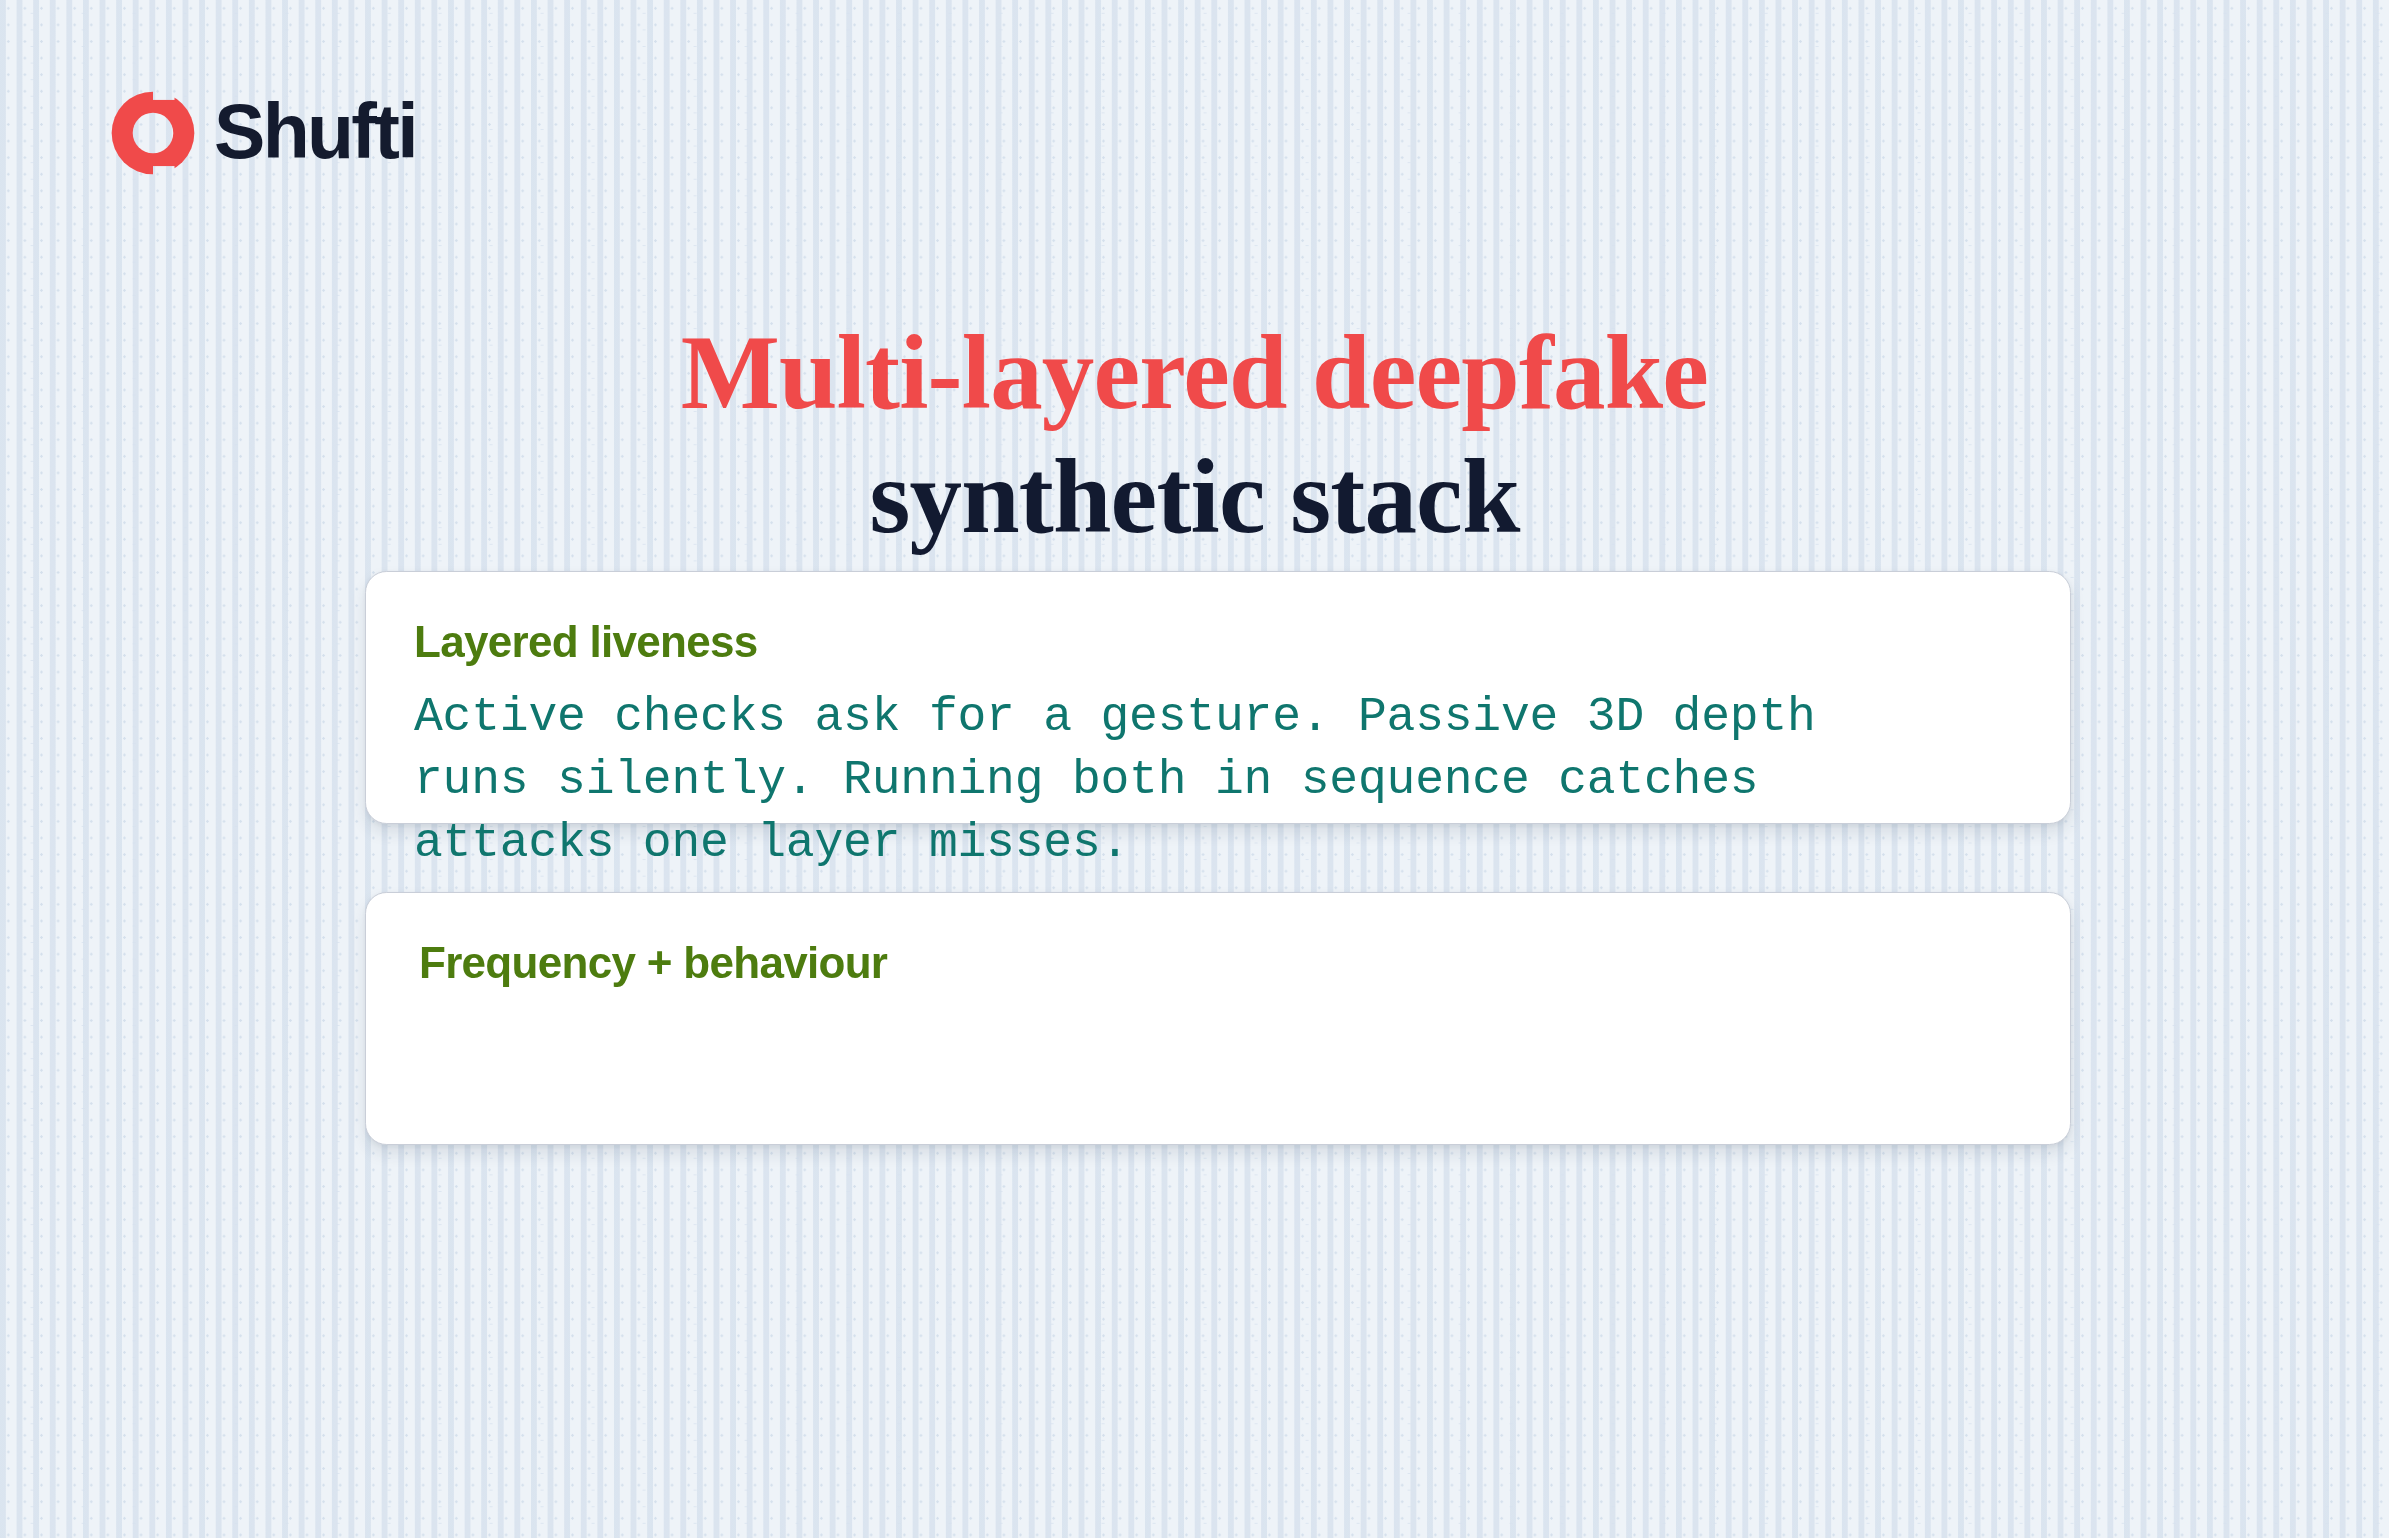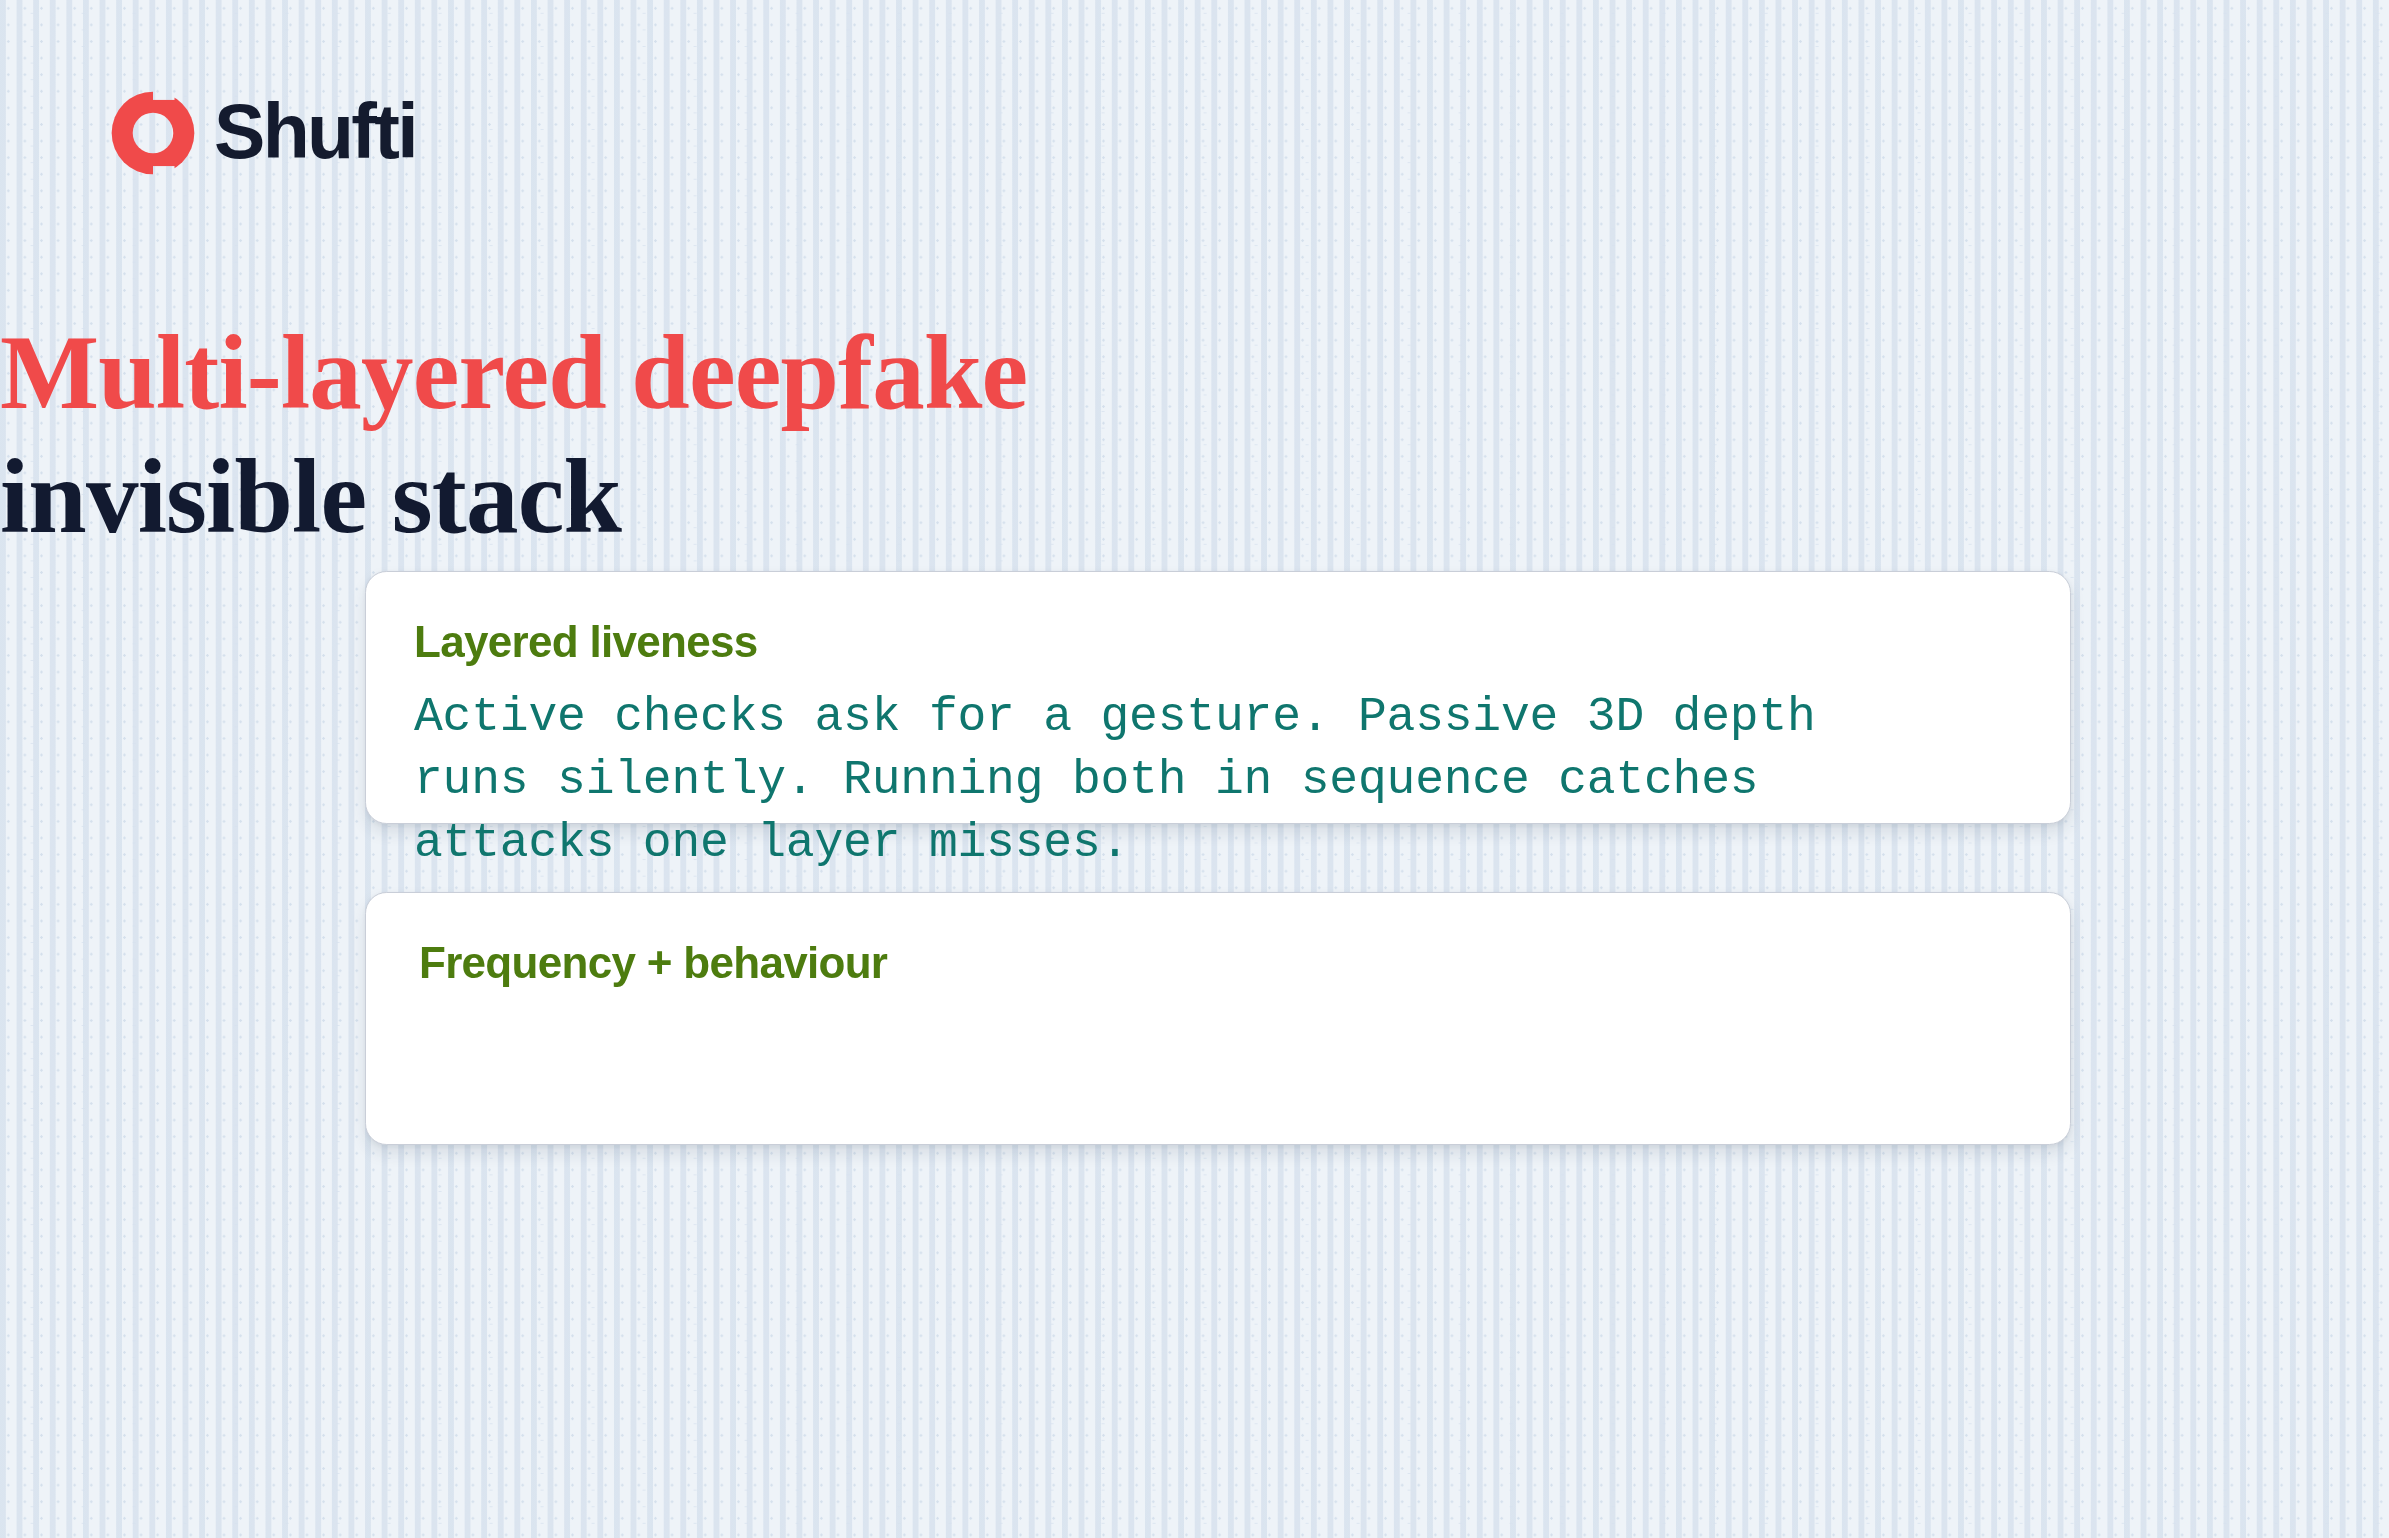--- a/index.html
+++ b/index.html
@@ -65,21 +65,21 @@
     white-space: nowrap;
     transform: translateY(-1.7px);
   }
 
   
   #headline {
     position: absolute;
     left: 0;
     top: 241px;
     width: 2389px;
-    text-align: left;
+    text-align: center;
     font-family: "Liberation Serif", "DejaVu Serif", serif;
     font-weight: 700;
     font-size: 105px;
     line-height: 1.18;
     letter-spacing: -0.8px;
   }
   #headline .l1 { display: block; color: #f04a4a; }
   #headline .l2 { display: block; color: #121a30; }
 
   
@@ -147,21 +147,21 @@
           </mask>
         </defs>
         <circle cx="52" cy="52" r="50" fill="#f04a4a" mask="url(#ringmask)"></circle>
       </svg>
     </span>
     <span class="wordmark">Shufti</span>
   </div>
 
   <h1 id="headline">
     <span class="l1">Multi-layered deepfake</span>
-    <span class="l2">invisible stack</span>
+    <span class="l2">synthetic stack</span>
   </h1>
 
   <div id="cards">
 
     <div class="card card-1">
       <h2 class="card-title">Layered liveness</h2>
       <p class="card-body">Active checks ask for a gesture. Passive 3D depth runs silently. Running both in sequence catches attacks one layer misses.</p>
     </div>
 
     <div class="card card-2">

